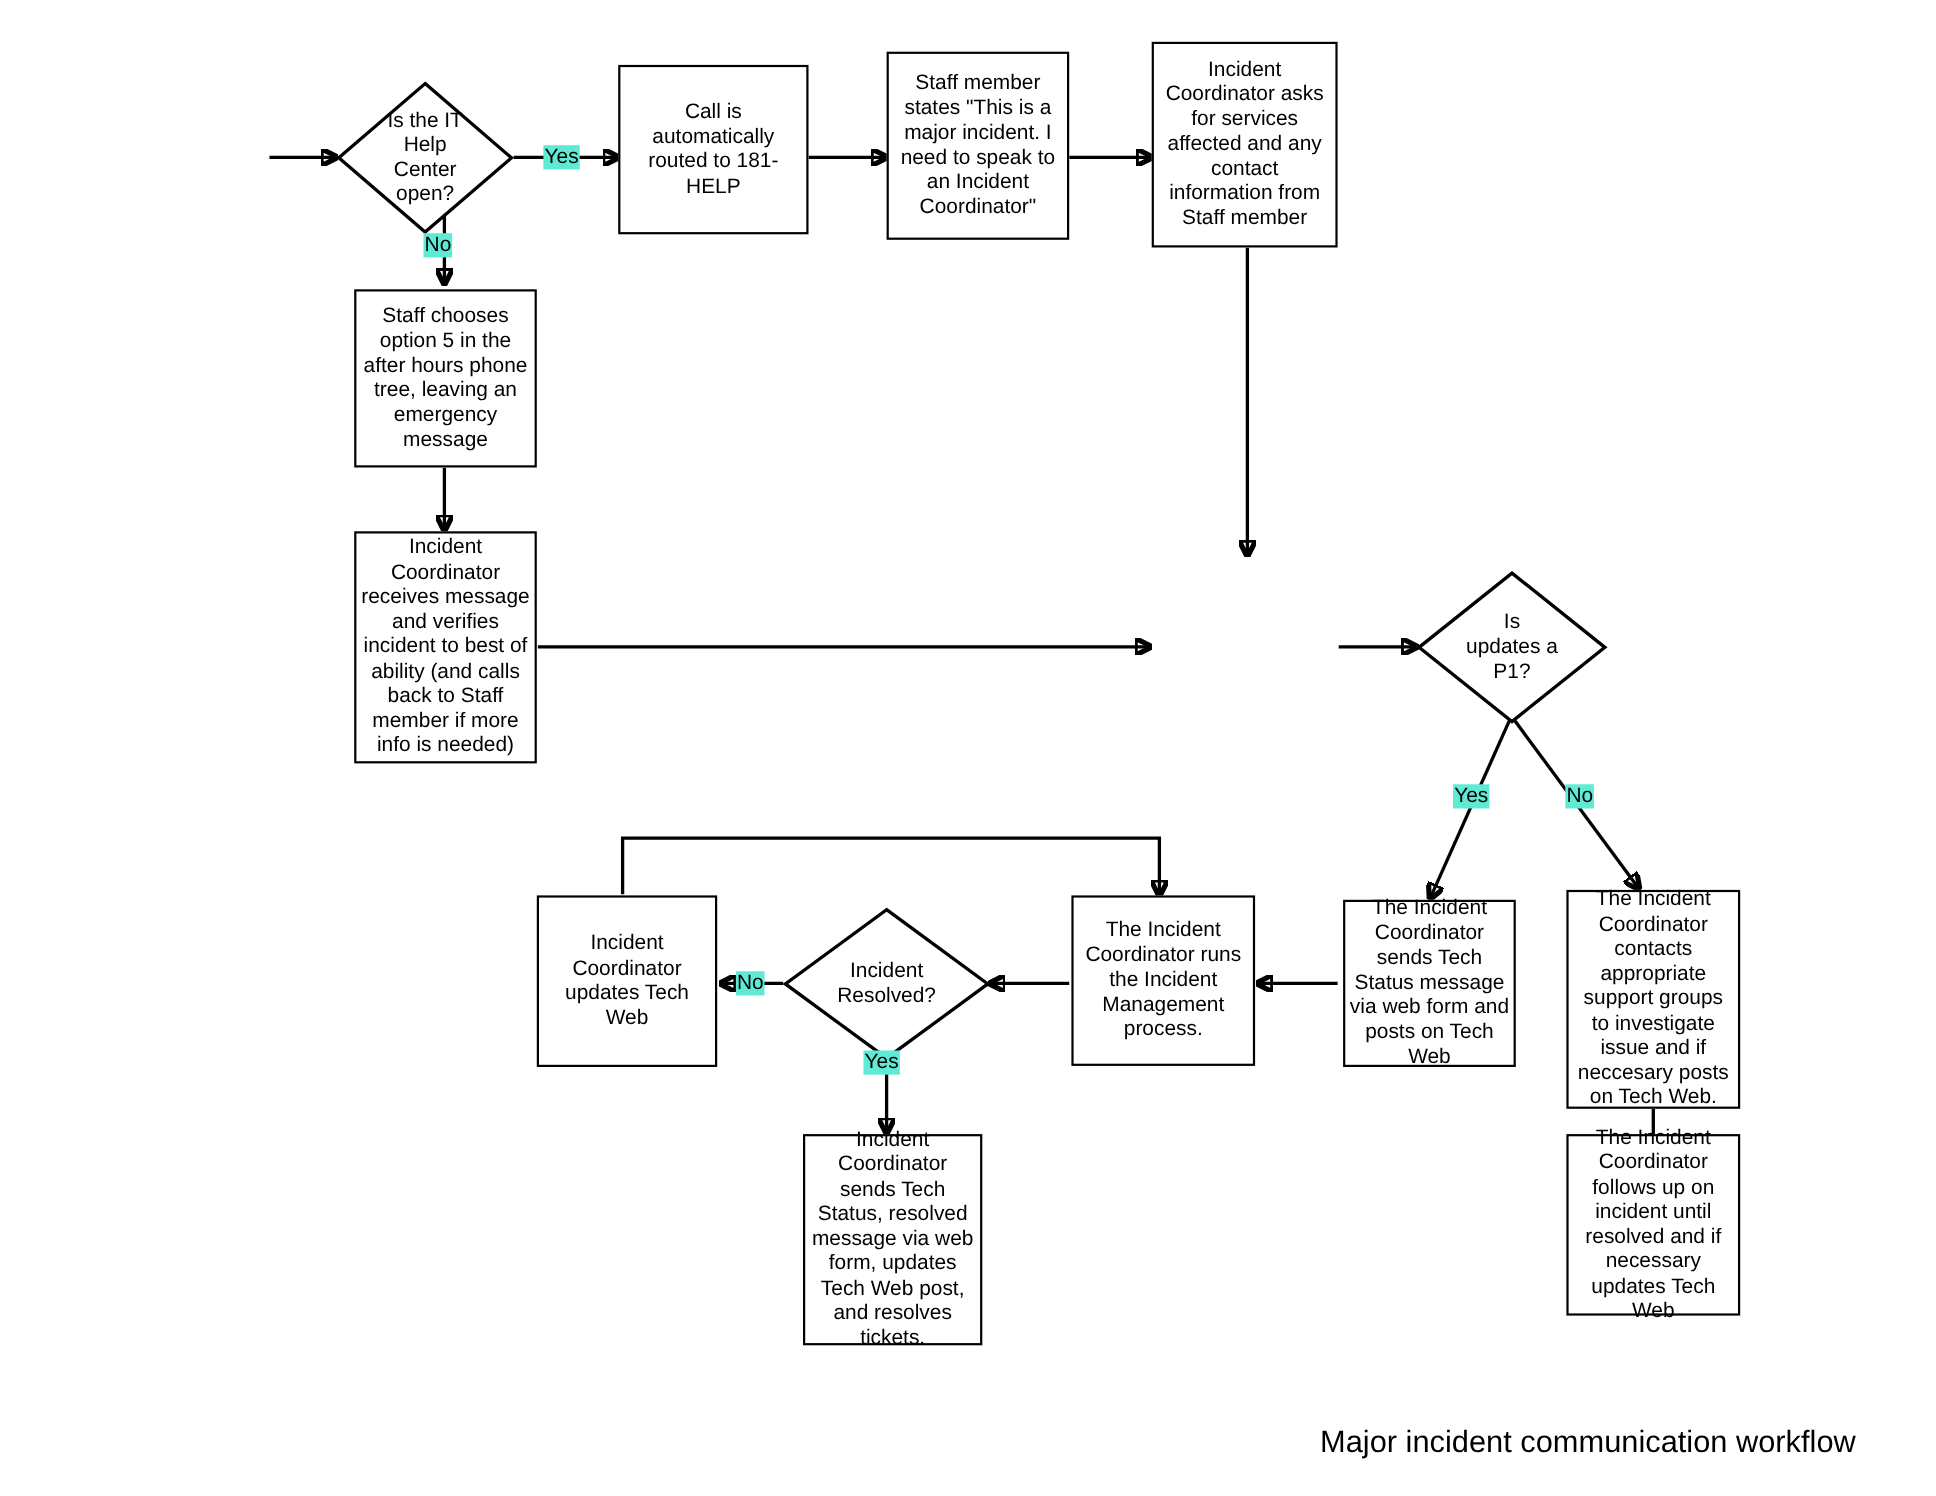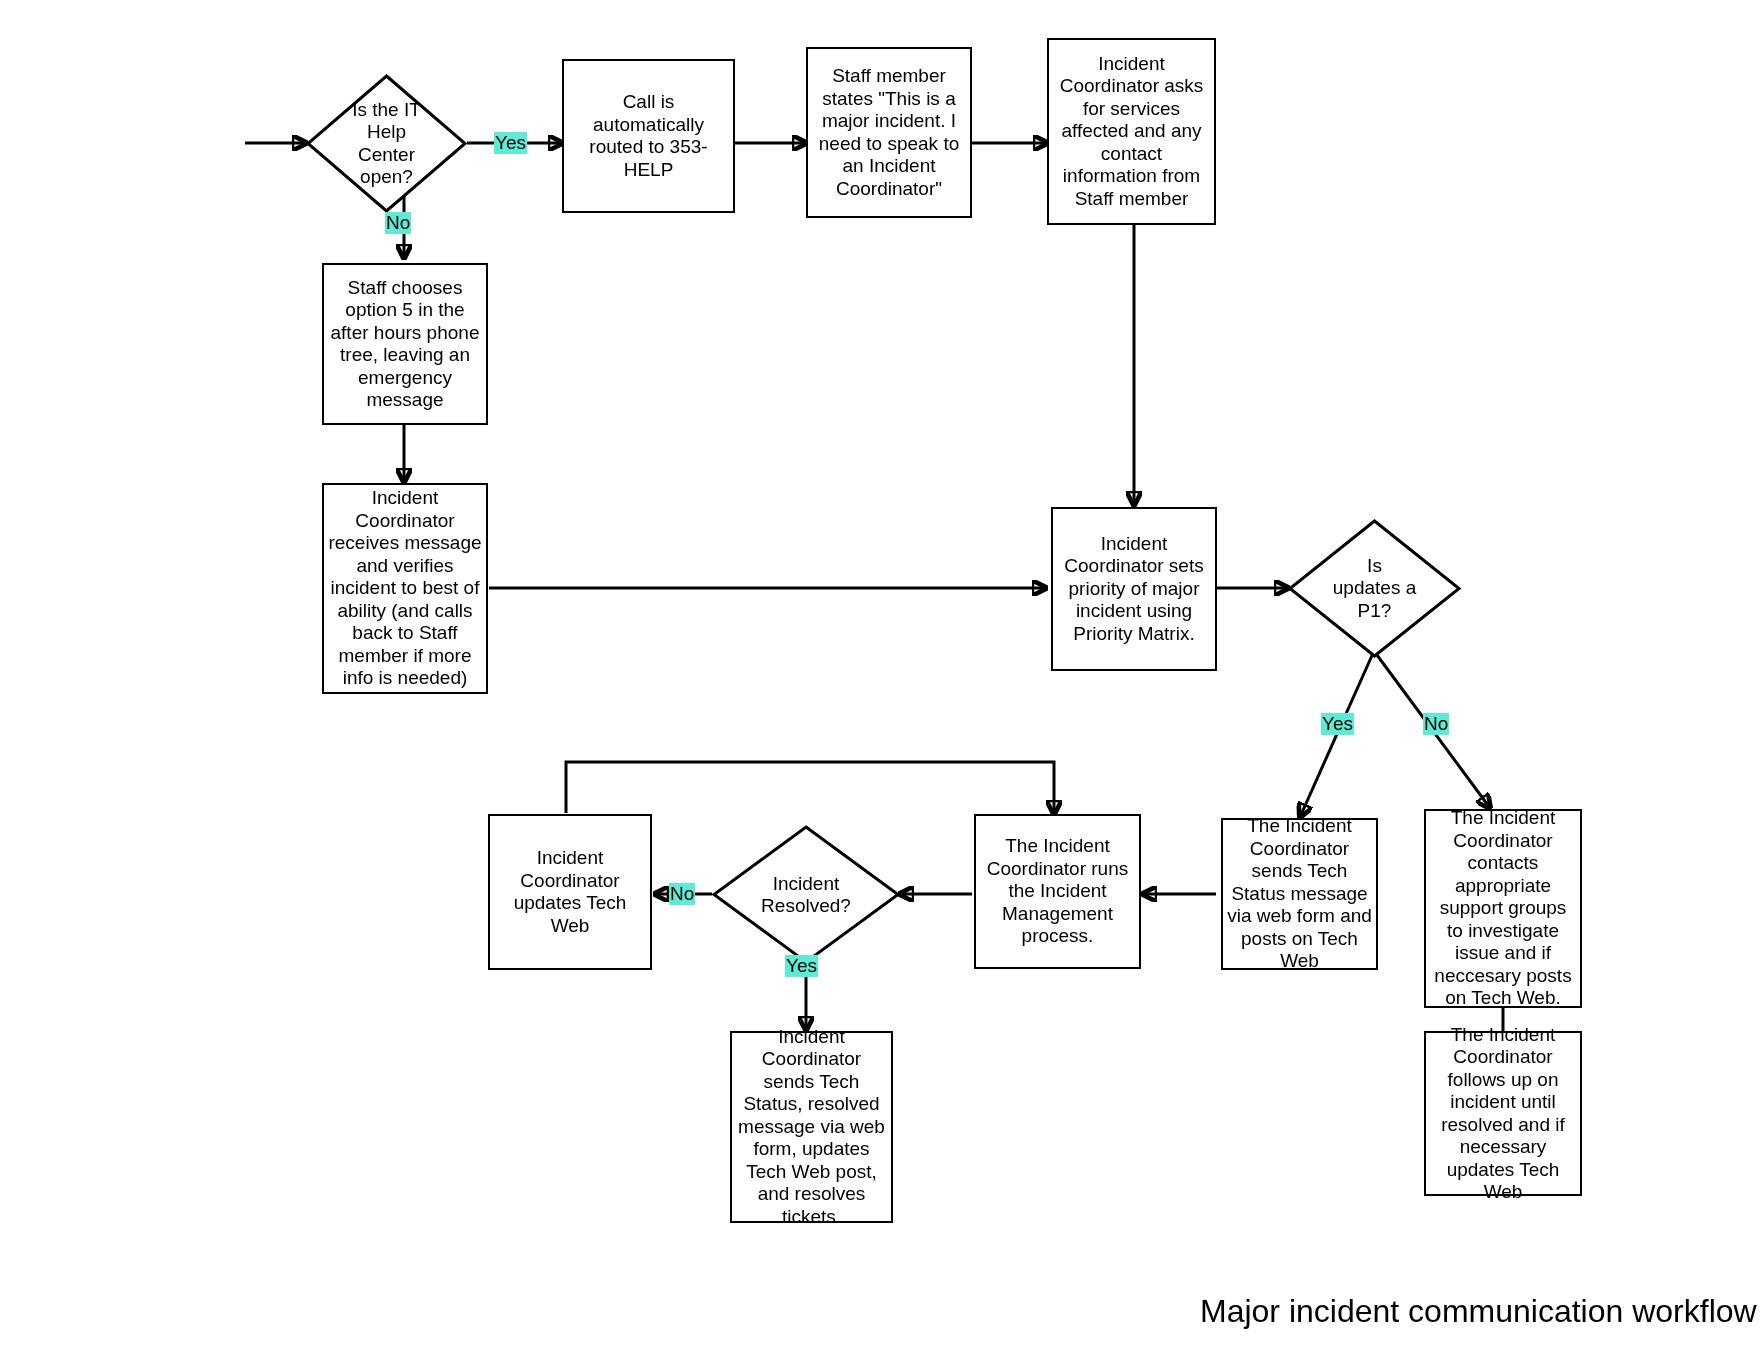--- a/index.html
+++ b/index.html
@@ -77,21 +77,21 @@
     pointer-events: none;
   }
   #edges path, #edges line {
     stroke: #000000;
     stroke-width: 3;
     fill: none;
   }
   
   .diagram-title {
     position: absolute;
-    font-size: 32px;
+    font-size: 28px;
     line-height: 38px;
     color: #000000;
     white-space: nowrap;
   }
 </style>
 </head>
 <body>
 
 <div id="canvas">
 
@@ -141,42 +141,39 @@
   <div class="diamond-wrap" style="left:306px; top:74px; width:161px; height:139px;">
     <span class="shape">
       <svg viewBox="0 0 161 139" preserveAspectRatio="none" xmlns="http://www.w3.org/2000/svg">
         <polygon points="80.5,2 159,69.5 80.5,137 2,69.5" fill="#ffffff" stroke="#000000" stroke-width="3"></polygon>
       </svg>
     </span>
     <span class="dlabel">Is the IT Help Center open?</span>
   </div>
 
   <div class="node" style="left:562px; top:59px; width:173px; height:154px;">
-    <span>Call is automatically routed to 353-HELP</span>
+    <span>Call is automatically routed to 181-HELP</span>
   </div>
 
   <div class="node" style="left:806px; top:47px; width:166px; height:171px;">
     <span>Staff member states "This is a major incident. I need to speak to an Incident Coordinator"</span>
   </div>
 
   <div class="node" style="left:1047px; top:38px; width:169px; height:187px;">
     <span>Incident Coordinator asks for services affected and any contact information from Staff member</span>
   </div>
 
   <div class="node" style="left:322px; top:263px; width:166px; height:162px;">
     <span>Staff chooses option 5 in the after hours phone tree, leaving an emergency message</span>
   </div>
 
   <div class="node" style="left:322px; top:483px; width:166px; height:211px;">
     <span>Incident Coordinator receives message and verifies incident to best of ability (and calls back to Staff member if more info is needed)</span>
   </div>
 
-  <div class="node" style="left:1051px; top:507px; width:166px; height:164px;">
-    <span>Incident Coordinator sets priority of major incident using Priority Matrix.</span>
-  </div>
 
   <div class="diamond-wrap" style="left:1288px; top:519px; width:173px; height:139px;">
     <span class="shape">
       <svg viewBox="0 0 173 139" preserveAspectRatio="none" xmlns="http://www.w3.org/2000/svg">
         <polygon points="86.5,2 171,69.5 86.5,137 2,69.5" fill="#ffffff" stroke="#000000" stroke-width="3"></polygon>
       </svg>
     </span>
     <span class="dlabel">Is updates a P1?</span>
   </div>
 

